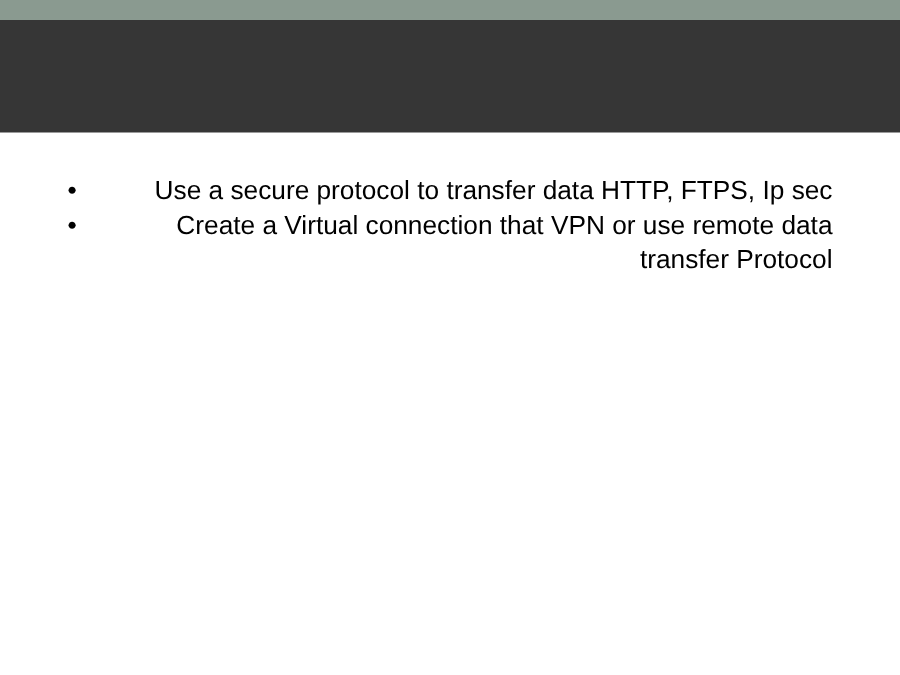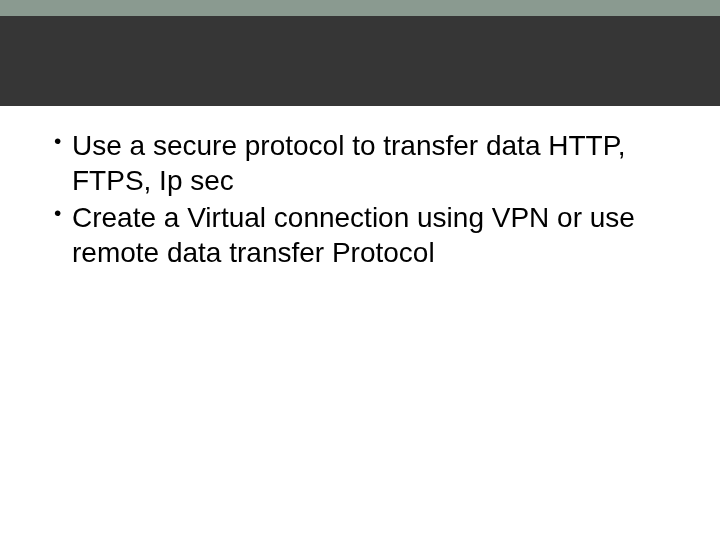--- a/index.html
+++ b/index.html
@@ -22,26 +22,27 @@
     height: 16px;
     background: #8a9a90;
   }
   .title-band {
     width: 720px;
     height: 90px;
     background: #363636;
   }
   .content {
     position: absolute;
-    top: 128px;
+    top: 140px;
     left: 54px;
     width: 612px;
     color: #000000;
-    font-size: 28px;
+    font-size: 21px;
     line-height: 1.25;
+    text-align: right;
   }
   ul.bullets {
     list-style: none;
     margin: 0;
     padding: 0;
   }
   ul.bullets > li {
     position: relative;
     padding-left: 18px;
     margin: 0 0 2px 0;
@@ -62,17 +63,17 @@
 <div class="slide">
   <div class="header-band"></div>
   <div class="title-band"></div>
 
   <div class="content">
     <ul class="bullets">
       <li>
         <span>Use a secure protocol to transfer data HTTP, FTPS, Ip sec</span>
       </li>
       <li>
-        <span>Create a Virtual connection using VPN or use remote data transfer Protocol</span>
+        <span>Create a Virtual connection that VPN or use remote data transfer Protocol</span>
       </li>
     </ul>
   </div>
 </div>
 
 </body></html>

